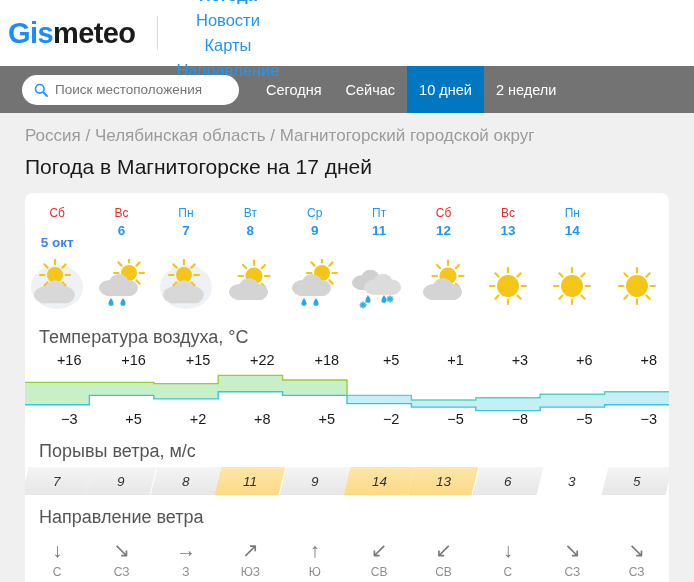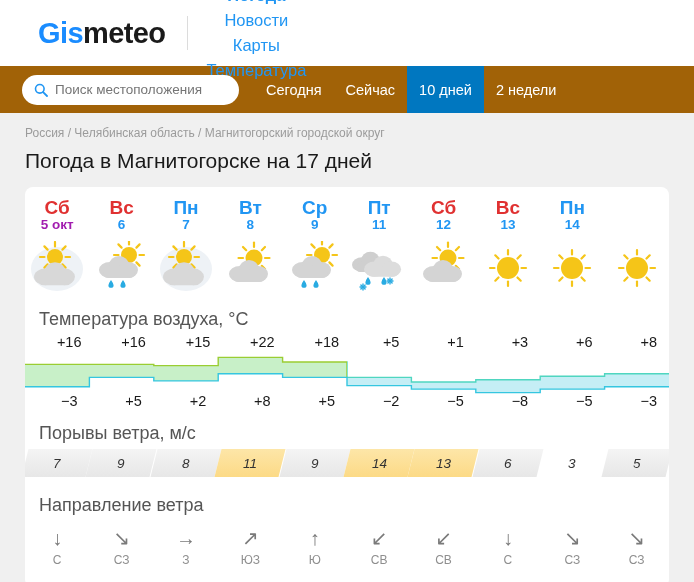--- a/index.html
+++ b/index.html
@@ -11,21 +11,21 @@
     background: #ffffff;
     font-family: "Liberation Sans", sans-serif;
   }
 
   
   .top-header {
     height: 66px;
     background: #ffffff;
     display: flex;
     align-items: center;
-    padding-left: 38px;
+    padding-left: 8px;
   }
   .logo {
     font-size: 29px;
     font-weight: 700;
     letter-spacing: -0.6px;
     white-space: nowrap;
   }
   .logo .gis { color: #1a8cff; }
   .logo .meteo { color: #1a1a1a; }
   .logo-divider {
@@ -44,21 +44,21 @@
     font-size: 16.5px;
     color: #2196f3;
     text-decoration: none;
     white-space: nowrap;
   }
   .main-nav a.active { font-weight: 700; }
 
   
   .blue-bar {
     height: 47px;
-    background: #a16207;
+    background: #737373;
     display: flex;
     align-items: center;
     padding-left: 22px;
     overflow: hidden;
   }
   .search-box {
     width: 217px;
     height: 30px;
     background: #ffffff;
     border-radius: 15px;
@@ -96,21 +96,21 @@
   .tab.active { background: #0077c0; }
 
   
   .page {
     background: #f0f0f0;
     height: 469px;
     padding: 0 25px;
   }
   .breadcrumb {
     padding-top: 13px;
-    font-size: 12px;
+    font-size: 17px;
     color: #9b9b9b;
     white-space: nowrap;
   }
   .page-title {
     font-size: 21px;
     color: #1a1a1a;
     font-weight: 400;
     margin-top: 9px;
     white-space: nowrap;
   }
@@ -127,26 +127,26 @@
 
   .grid-row { display: flex; }
   .col {
     width: 64.4px;
     flex: 0 0 64.4px;
     text-align: center;
   }
 
   
   .days { padding-top: 12px; }
-  .day-name { font-size: 19px; font-weight: 700; line-height: 17px; }
+  .day-name { font-size: 12px; font-weight: 400; line-height: 17px; }
   .day-num  { font-size: 13.5px; font-weight: 700; line-height: 17px; }
   .day-weekend .day-name { color: #e03131; }
   .day-weekday .day-name { color: #2196f3; }
   .day-num { color: #2196f3; }
-  .day-weekend.first .day-num { color: #a21caf; }
+  .day-weekend.first .day-num { color: #3b82f6; margin-top: 12px; }
 
   
   .icons { margin-top: 8px; height: 62px; }
   .icons .col { display: flex; align-items: flex-start; justify-content: center; }
 
   
   .sec-label {
     font-size: 18px;
     color: #555555;
     padding: 0 0 0 14px;
@@ -189,21 +189,21 @@
     font-style: italic;
     color: #333333;
     transform: skewX(-14deg);
   }
   .gust-cell > span { transform: skewX(14deg); display: block; }
   .gust-cell.g-low  { background: linear-gradient(180deg,#f4f4f4 0%, #e7e7e7 100%); }
   .gust-cell.g-none { background: transparent; }
   .gust-cell.g-high { background: linear-gradient(180deg,#fde6a8 0%, #fcda86 100%); }
 
   
-  .dir-label { padding-top: 18px; }
+  .dir-label { padding-top: 12px; }
   .dir-row { display: flex; margin-top: 10px; }
   .dir-arrow {
     font-size: 20px;
     color: #7a7a7a;
     line-height: 24px;
     display: block;
   }
   .dir-name {
     font-size: 12px;
     color: #8e8e8e;
@@ -217,21 +217,21 @@
 
 <div class="top-header">
   <div class="logo">
     <span class="gis">Gis</span><span class="meteo">meteo</span>
   </div>
   <div class="logo-divider"></div>
   <div class="main-nav" id="main-nav">
       <a href="#" class="active">Погода</a>
       <a href="#">Новости</a>
       <a href="#">Карты</a>
-      <a href="#">Температура</a>
+      <a href="#">Направление</a>
     </div>
 </div>
 
 <div class="blue-bar">
   <div class="search-box">
     <svg class="search-icon" width="14" height="14" viewBox="0 0 14 14">
       <circle cx="5.8" cy="5.8" r="4.3" fill="none" stroke="#2196f3" stroke-width="1.6"></circle>
       <line x1="9.1" y1="9.1" x2="13" y2="13" stroke="#2196f3" stroke-width="1.8" stroke-linecap="round"></line>
     </svg>
     <input class="search-input" type="text" placeholder="Поиск местоположения" style="">

